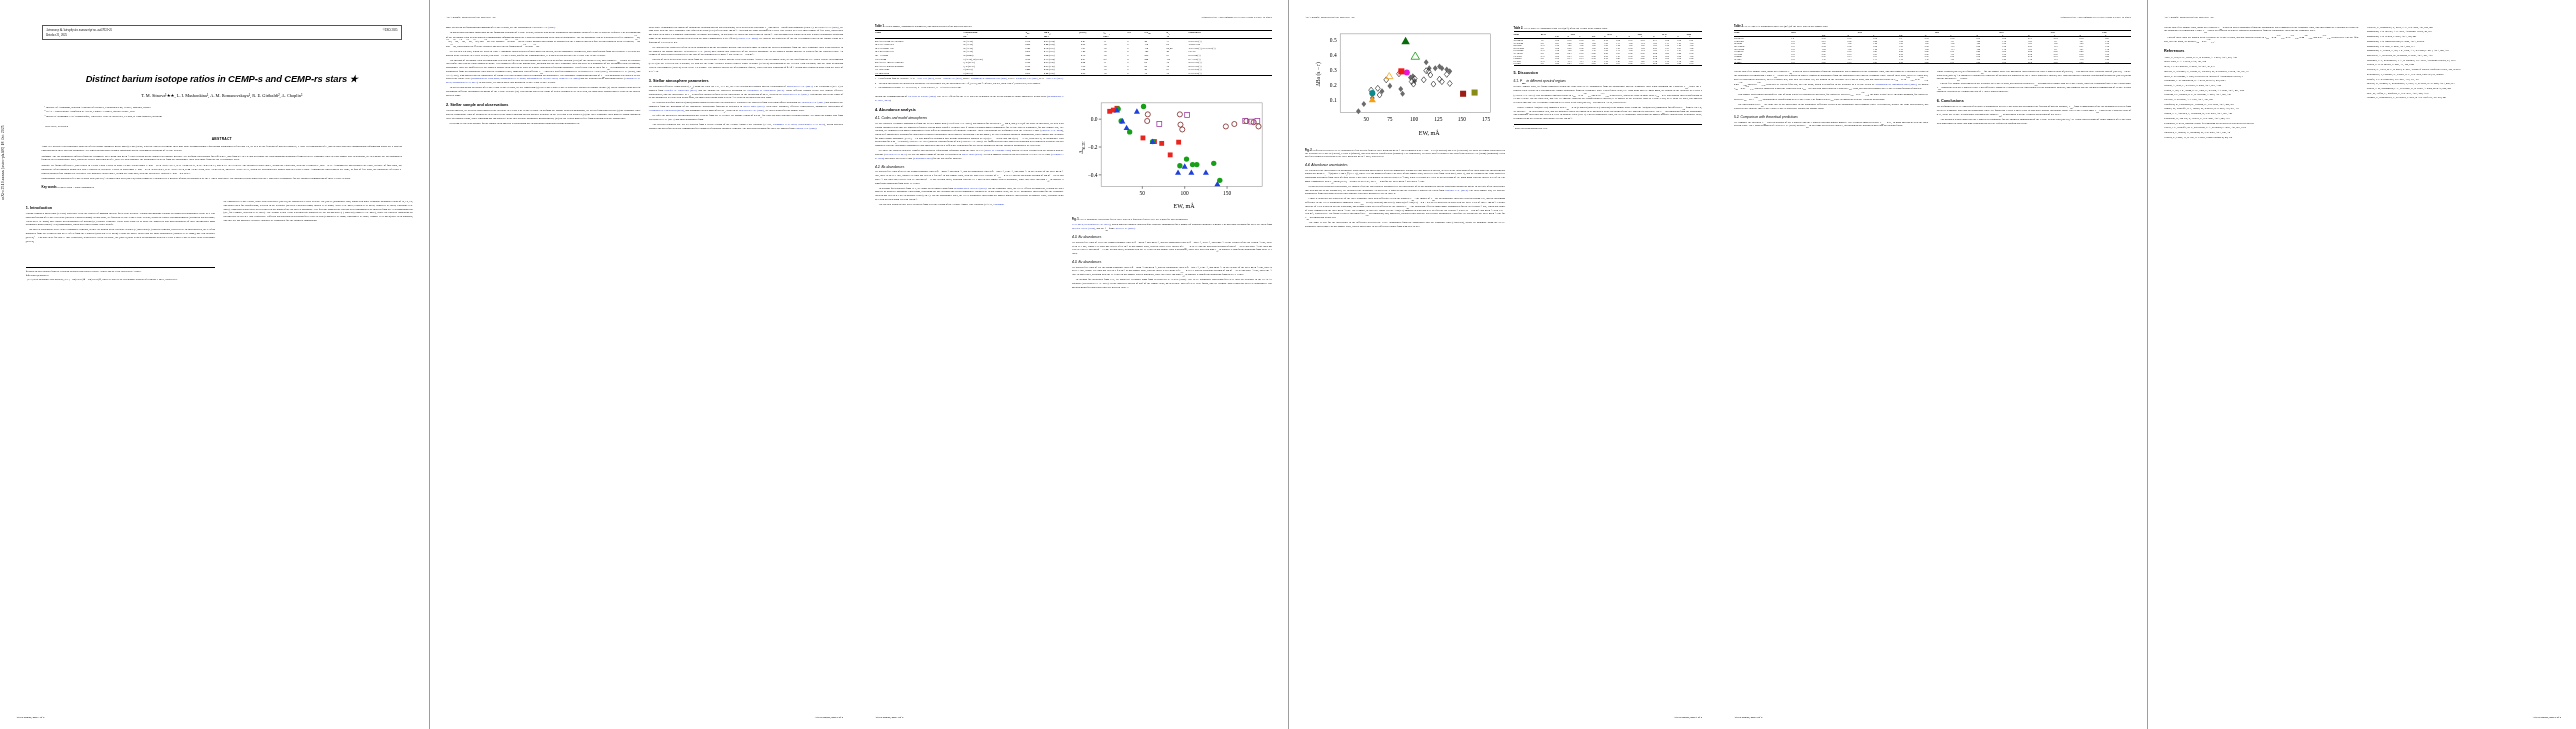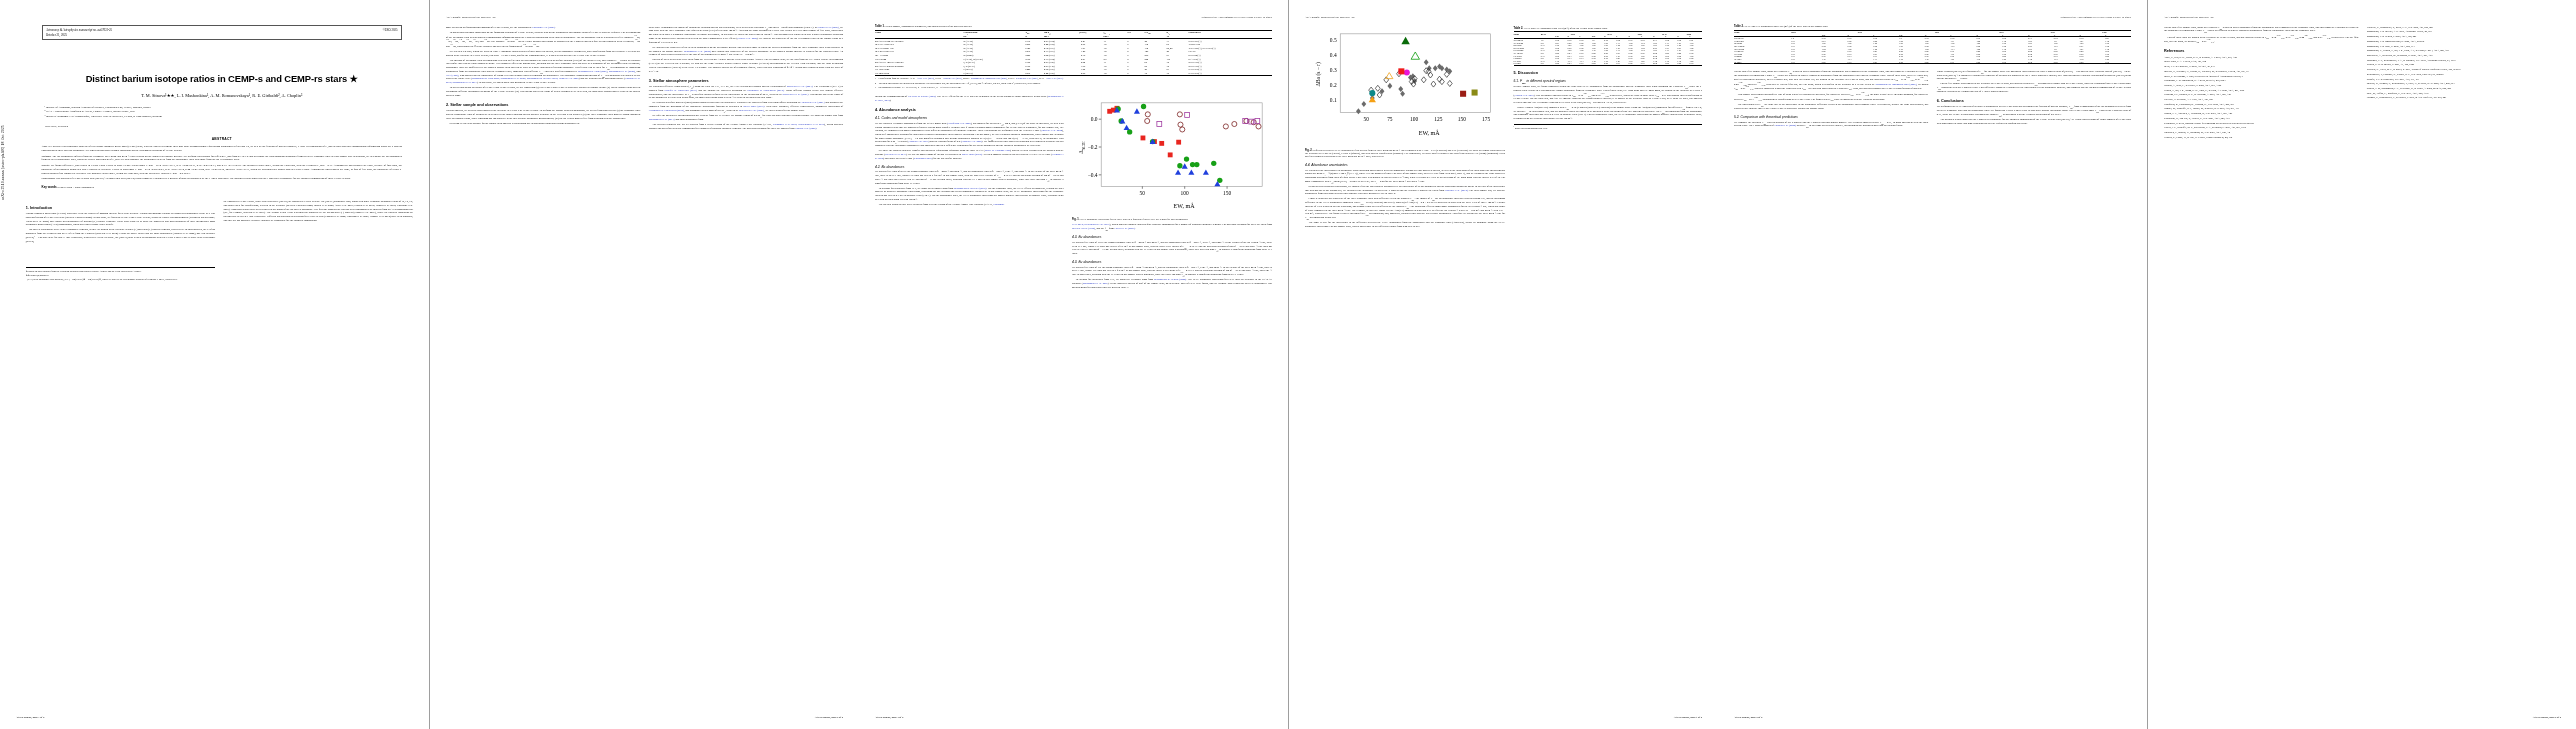--- a/index.html
+++ b/index.html
@@ -11,21 +11,21 @@
   .runhead{display:flex;justify-content:space-between;font-size:2.8px;color:#222;height:4.9px;
            letter-spacing:0.1px;}
   .runhead .l{font-style:italic}
   .cols{display:flex;gap:8.5px;margin-top:4.9px;}
   .col{width:200px;}
   p.t{font-size:2.6px;line-height:3.7px;text-align:justify;margin:0 0 1.5px 0;color:#000;
       text-indent:3.6px;hyphens:auto;}
   p.t.ni{text-indent:0}
   .cite{color:#2437c8;}
   h1.title{font-family:"Liberation Sans",sans-serif;font-weight:bold;font-size:9.4px;
-           text-align:center;margin:33px 0 8.5px 0;letter-spacing:-0.1px;}
+           text-align:center;margin:33px 0 8.5px 0;letter-spacing:-0.1px;font-style:italic;}
   .authors{text-align:center;font-size:4.4px;margin-bottom:8px;}
   .affil{font-size:2.7px;line-height:4px;margin:0 0 0.6px 8.5px;text-indent:-5.5px;}
   .recv{font-size:2.9px;margin:5.5px 0 0 3.6px;}
   .abshead{font-family:"Liberation Sans",sans-serif;font-weight:bold;font-size:3.4px;
            text-align:center;margin:8.5px 0 4.3px 0;letter-spacing:0.2px;}
   .abs{font-size:2.7px;line-height:3.8px;text-align:justify;margin:0 0 1.8px 0;}
   .abs i{font-style:italic}
   .kw{font-size:2.7px;margin-top:4.3px;}
   .kw b{font-family:"Liberation Sans",sans-serif;font-size:3px;}
   h2.sec{font-family:"Liberation Sans",sans-serif;font-weight:bold;font-size:3.8px;

